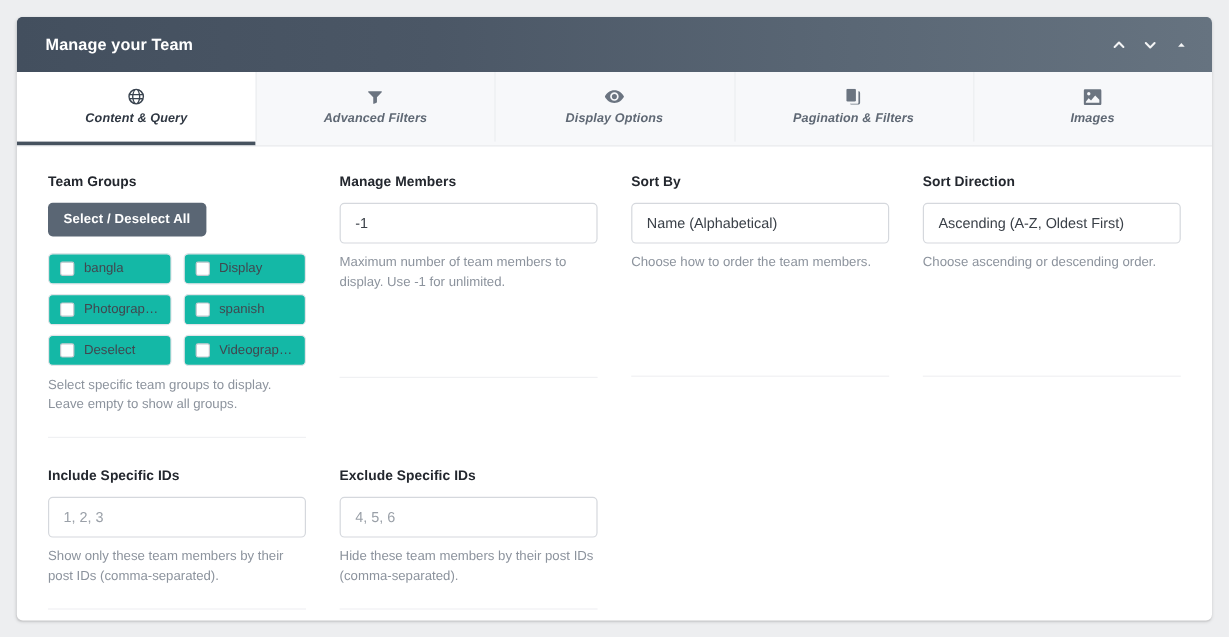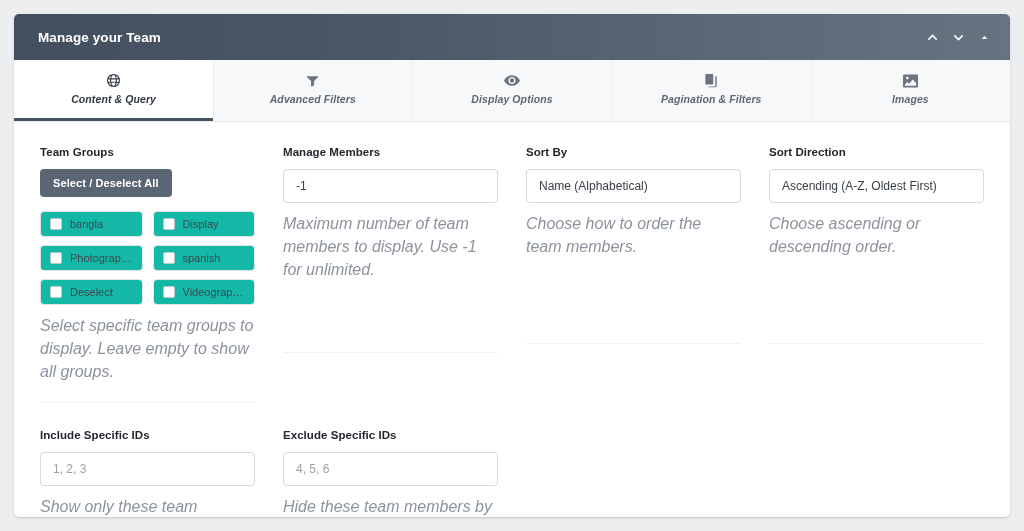--- a/index.html
+++ b/index.html
@@ -144,22 +144,21 @@
     background: #ffffff;
     padding: 0 12px;
     font-family: "Liberation Sans", sans-serif;
     font-size: 12px;
     color: #3a4048;
     outline: none;
   }
   .text-input::placeholder { color: #9aa0a8; }
 
   .help-text {
-    font-size: 16px;
-    font-style: italic;
+    font-size: 11px;
     color: #8c939d;
     line-height: 1.45;
     margin-top: 9px;
   }
 
   .col-divider {
     height: 1px;
     background: #f0f1f3;
     margin: 18px 0 0 0;
   }

